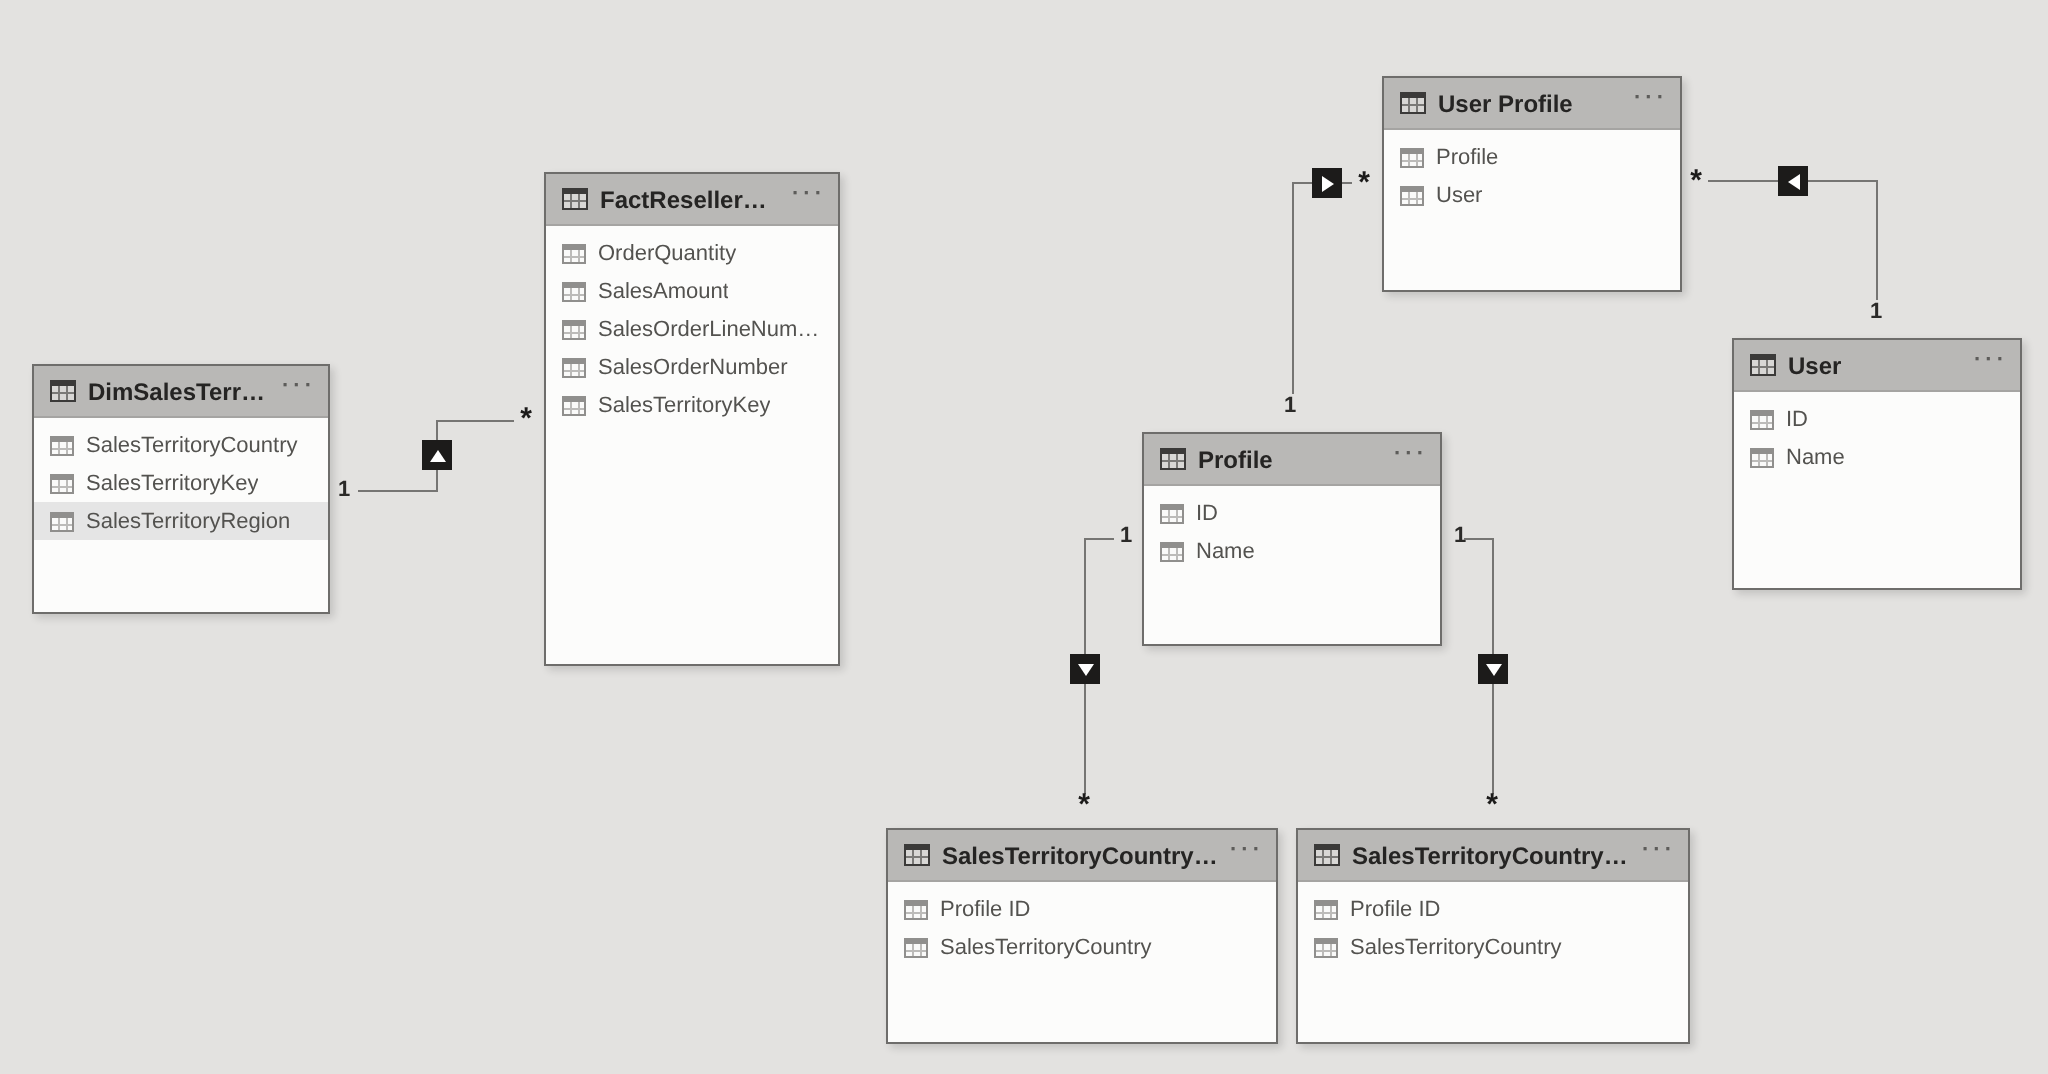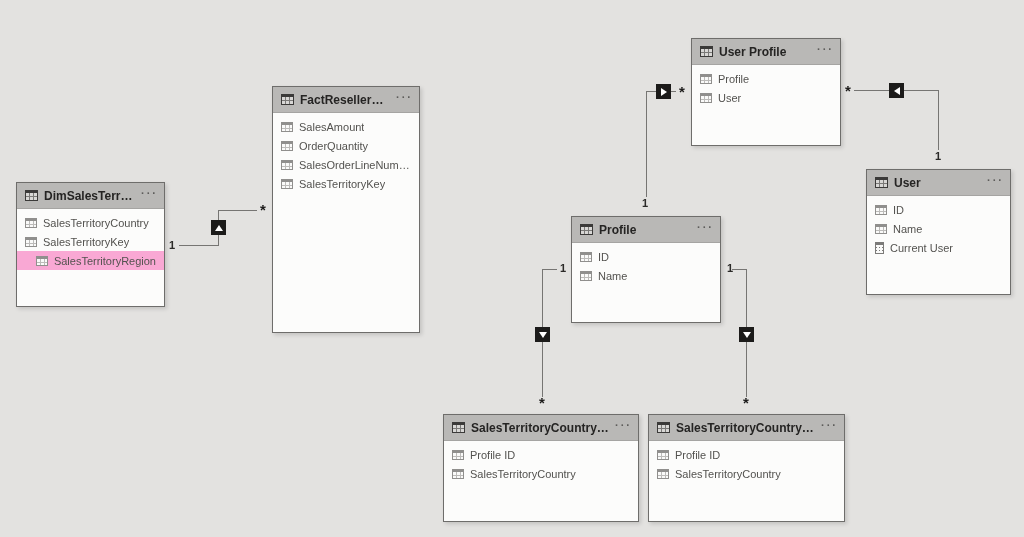--- a/index.html
+++ b/index.html
@@ -26,21 +26,21 @@
     white-space:nowrap;overflow:hidden;text-overflow:ellipsis;flex:1 1 auto;
   }
   .dots{
     font-size:11px;font-weight:bold;color:#5d5c5a;letter-spacing:2px;
     margin-left:auto;flex:0 0 auto;transform:translateY(-3px);cursor:pointer;
   }
   .fields{padding-top:4px;}
   .field{
     height:19px;display:flex;align-items:center;gap:6px;padding:0 8px;
   }
-  .field.selected{background:#f9a8d4;justify-content:flex-end;}
+  .field.selected{background:#e5e5e5;}
   .flabel{
     font-size:11px;color:#53524f;white-space:nowrap;
     overflow:hidden;text-overflow:ellipsis;
   }
 
   
   .ticon{flex:0 0 auto;box-sizing:border-box;position:relative;}
   .ticon.grid{
     width:12px;height:10px;border:1px solid var(--ic);
     background-color:#fafaf9;
@@ -158,32 +158,36 @@
 
   <div class="card" style="left:272px;top:86px;width:148px;height:247px">
     <div class="card-header">
       <span class="ticon grid hdr"></span>
       <span class="title">FactResellerSales</span>
       <span class="dots">···</span>
     </div>
     <div class="fields">
       <div class="field">
         <span class="ticon grid col"></span>
+        <span class="flabel">OrderQuantity</span>
+      </div>
+      <div class="field">
+        <span class="ticon grid col"></span>
         <span class="flabel">SalesAmount</span>
       </div>
       <div class="field">
         <span class="ticon grid col"></span>
-        <span class="flabel">OrderQuantity</span>
-      </div>
-      <div class="field">
-        <span class="ticon grid col"></span>
         <span class="flabel">SalesOrderLineNumber</span>
       </div>
       <div class="field">
         <span class="ticon grid col"></span>
+        <span class="flabel">SalesOrderNumber</span>
+      </div>
+      <div class="field">
+        <span class="ticon grid col"></span>
         <span class="flabel">SalesTerritoryKey</span>
       </div>
     </div>
   </div>
 
   <div class="card" style="left:691px;top:38px;width:150px;height:108px">
     <div class="card-header">
       <span class="ticon grid hdr"></span>
       <span class="title">User Profile</span>
       <span class="dots">···</span>
@@ -208,24 +212,20 @@
     </div>
     <div class="fields">
       <div class="field">
         <span class="ticon grid col"></span>
         <span class="flabel">ID</span>
       </div>
       <div class="field">
         <span class="ticon grid col"></span>
         <span class="flabel">Name</span>
       </div>
-      <div class="field">
-        <span class="ticon measure"></span>
-        <span class="flabel">Current User</span>
-      </div>
     </div>
   </div>
 
   <div class="card" style="left:571px;top:216px;width:150px;height:107px">
     <div class="card-header">
       <span class="ticon grid hdr"></span>
       <span class="title">Profile</span>
       <span class="dots">···</span>
     </div>
     <div class="fields">

